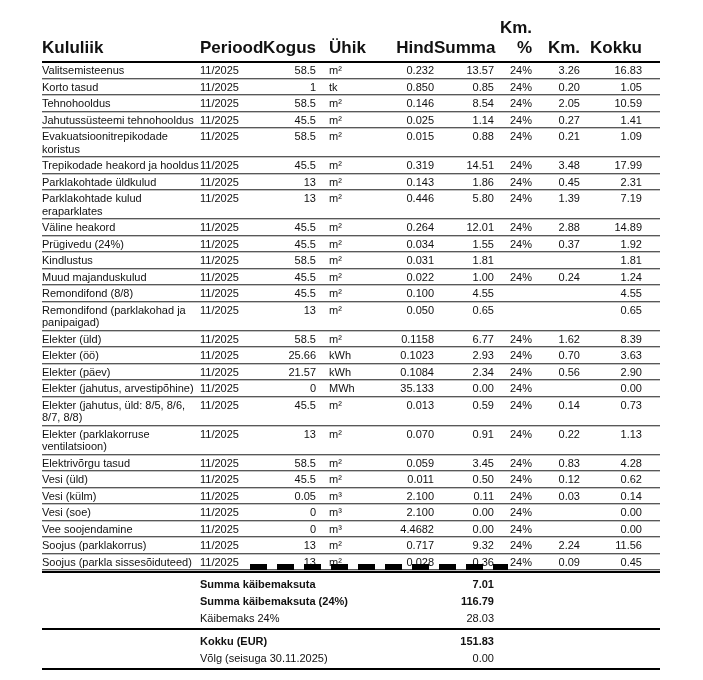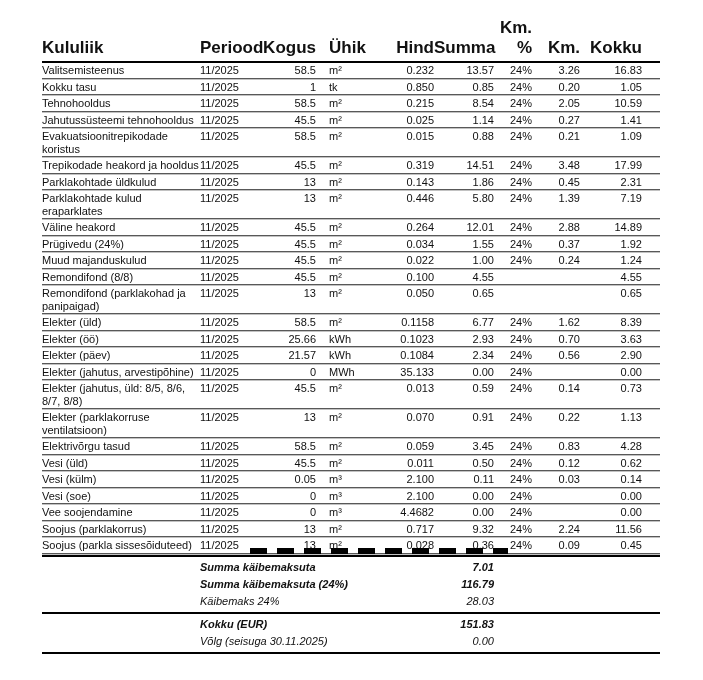--- a/index.html
+++ b/index.html
@@ -27,21 +27,21 @@
   th:nth-child(5),td:nth-child(5),
   th:nth-child(6),td:nth-child(6),
   th:nth-child(7),td:nth-child(7),
   th:nth-child(8),td:nth-child(8),
   th:nth-child(9),td:nth-child(9){text-align:right;}
   th:nth-child(4),td:nth-child(4){padding-left:13px;}
   th:nth-child(9),td:nth-child(9){padding-right:18px;margin-top:38px;}
   
   .summary{position:relative;width:618px;font-size:11px;}
   .sum-block{border-top:2px solid #000;padding:2px 0 2px;}
-  .sum-row{display:flex;line-height:15px;height:17px;align-items:center;font-style:italic;}
+  .sum-row{display:flex;line-height:15px;height:17px;align-items:flex-end;}
   .sum-spacer{width:158px;flex:0 0 158px;}
   .sum-label{flex:0 0 192px;}
   .sum-value{flex:0 0 102px;text-align:right;}
   .bold{font-weight:bold;}
   .due-row{border-top:2px solid #000;padding-top:3px;}
   .due-row .sum-row{height:20px;font-size:12.5px;font-weight:bold;}
   .dash-overlay{
     position:absolute;left:208px;top:-7px;width:258px;height:6px;
     background:repeating-linear-gradient(90deg,#000 0 17px,transparent 17px 27px);
     pointer-events:none;
@@ -82,36 +82,36 @@
           <td>11/2025</td>
           <td>58.5</td>
           <td>m²</td>
           <td>0.232</td>
           <td>13.57</td>
           <td>24%</td>
           <td>3.26</td>
           <td>16.83</td>
         </tr>
         <tr>
-          <td>Kokku tasu</td>
+          <td>Korto tasud</td>
           <td>11/2025</td>
           <td>1</td>
           <td>tk</td>
           <td>0.850</td>
           <td>0.85</td>
           <td>24%</td>
           <td>0.20</td>
           <td>1.05</td>
         </tr>
         <tr>
           <td>Tehnohooldus</td>
           <td>11/2025</td>
           <td>58.5</td>
           <td>m²</td>
-          <td>0.215</td>
+          <td>0.146</td>
           <td>8.54</td>
           <td>24%</td>
           <td>2.05</td>
           <td>10.59</td>
         </tr>
         <tr>
           <td>Jahutussüsteemi tehnohooldus</td>
           <td>11/2025</td>
           <td>45.5</td>
           <td>m²</td>
@@ -179,20 +179,31 @@
         <tr>
           <td>Prügivedu (24%)</td>
           <td>11/2025</td>
           <td>45.5</td>
           <td>m²</td>
           <td>0.034</td>
           <td>1.55</td>
           <td>24%</td>
           <td>0.37</td>
           <td>1.92</td>
+        </tr>
+        <tr>
+          <td>Kindlustus</td>
+          <td>11/2025</td>
+          <td>58.5</td>
+          <td>m²</td>
+          <td>0.031</td>
+          <td>1.81</td>
+          <td></td>
+          <td></td>
+          <td>1.81</td>
         </tr>
         <tr>
           <td>Muud majanduskulud</td>
           <td>11/2025</td>
           <td>45.5</td>
           <td>m²</td>
           <td>0.022</td>
           <td>1.00</td>
           <td>24%</td>
           <td>0.24</td>

